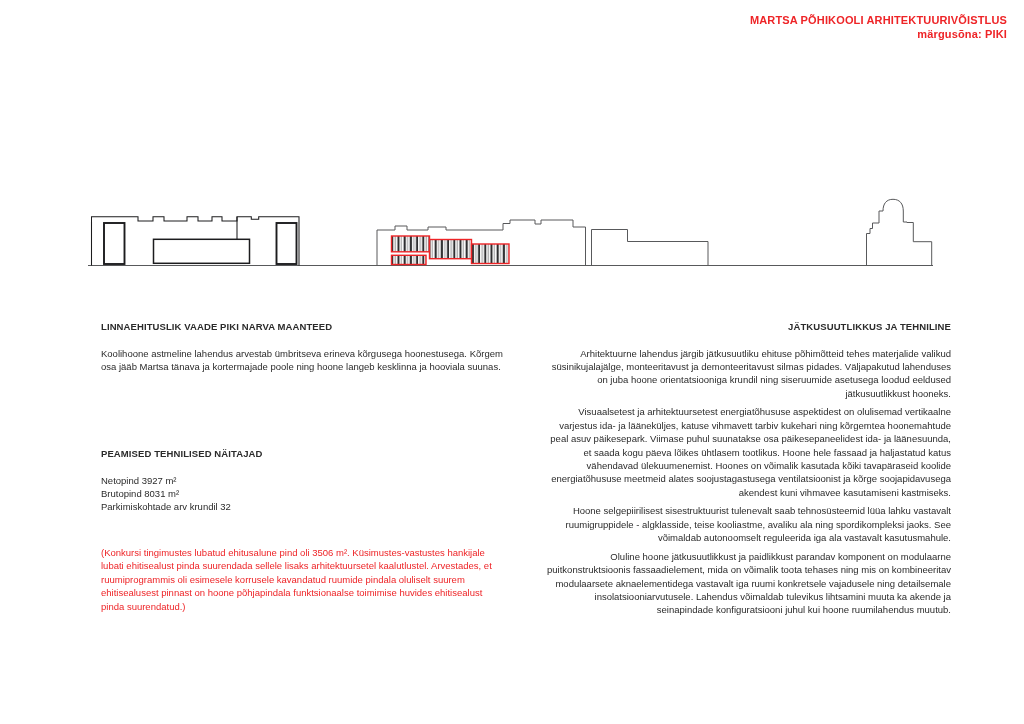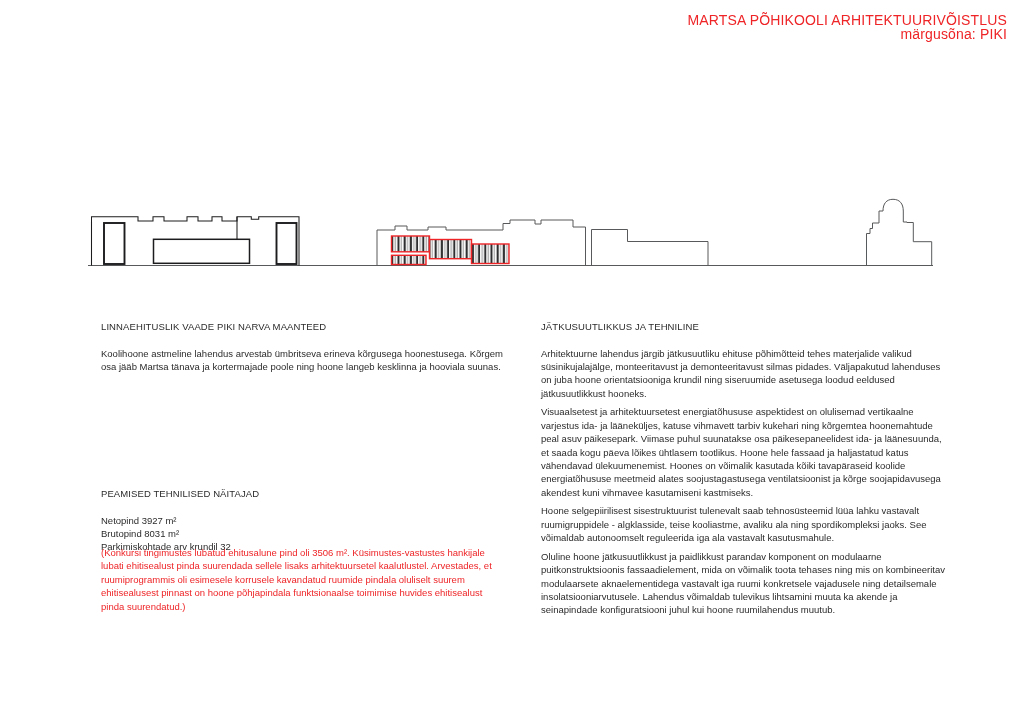--- a/index.html
+++ b/index.html
@@ -15,47 +15,47 @@
     width:1024px;height:724px;
     background:#ffffff;
     overflow:hidden;
     font-family:"Liberation Sans", sans-serif;
     color:var(--ink);
   }
   .title-block{
     position:absolute;top:13px;right:17px;
     text-align:right;
     color:var(--accent-red);
-    font-size:14px;line-height:14px;font-weight:normal;
+    font-size:11px;line-height:14px;font-weight:bold;
     letter-spacing:.15px;
   }
   .drawing{
     position:absolute;left:0;top:193px;
   }
   .drawing .gray{stroke:var(--line-gray);stroke-width:1;fill:none;}
   .drawing .dark-thin{stroke:var(--line-black);stroke-width:1.05;fill:none;}
   .drawing .black-bold{stroke:var(--line-black);stroke-width:1.9;fill:#ffffff;}
   .drawing .black-mid{stroke:var(--line-black);stroke-width:1.5;fill:#ffffff;}
   .text-block{
     position:absolute;
     font-size:9.5px;line-height:13.4px;
   }
   .heading{
-    font-weight:400;
+    font-weight:700;
     letter-spacing:.1px;
     margin:0 0 13.2px 0;
     white-space:nowrap;
   }
   .text-block p{margin:0 0 5.2px 0;}
   .specs div{white-space:nowrap;}
   .note{color:var(--accent-red);}
   #left-a{left:101px;top:320px;width:405px;}
-  #left-b{left:101px;top:447px;width:405px;margin-top:40px;}
+  #left-b{left:101px;top:447px;width:405px;}
   #left-c{left:101px;top:546px;width:402px;}
-  #right-col{left:541px;top:320px;width:410px;}
+  #right-col{left:541px;top:320px;width:410px;text-align:right;}
 </style>
 </head>
 <body>
 
 <div class="board">
 
   <div class="title-block">
     <div>MARTSA PÕHIKOOLI ARHITEKTUURIVÕISTLUS</div>
     <div>märgusõna: PIKI</div>
   </div>

